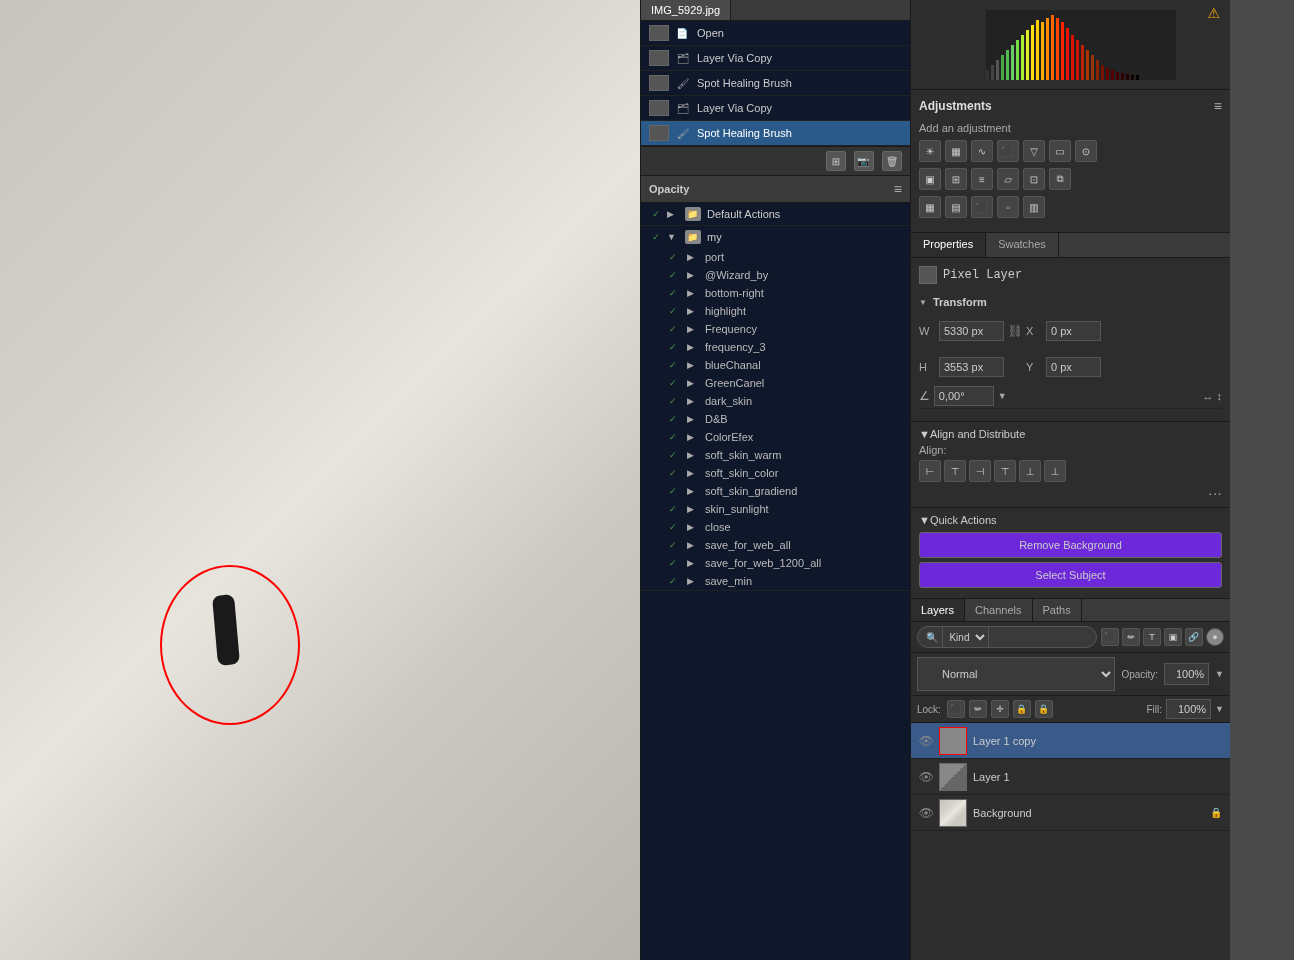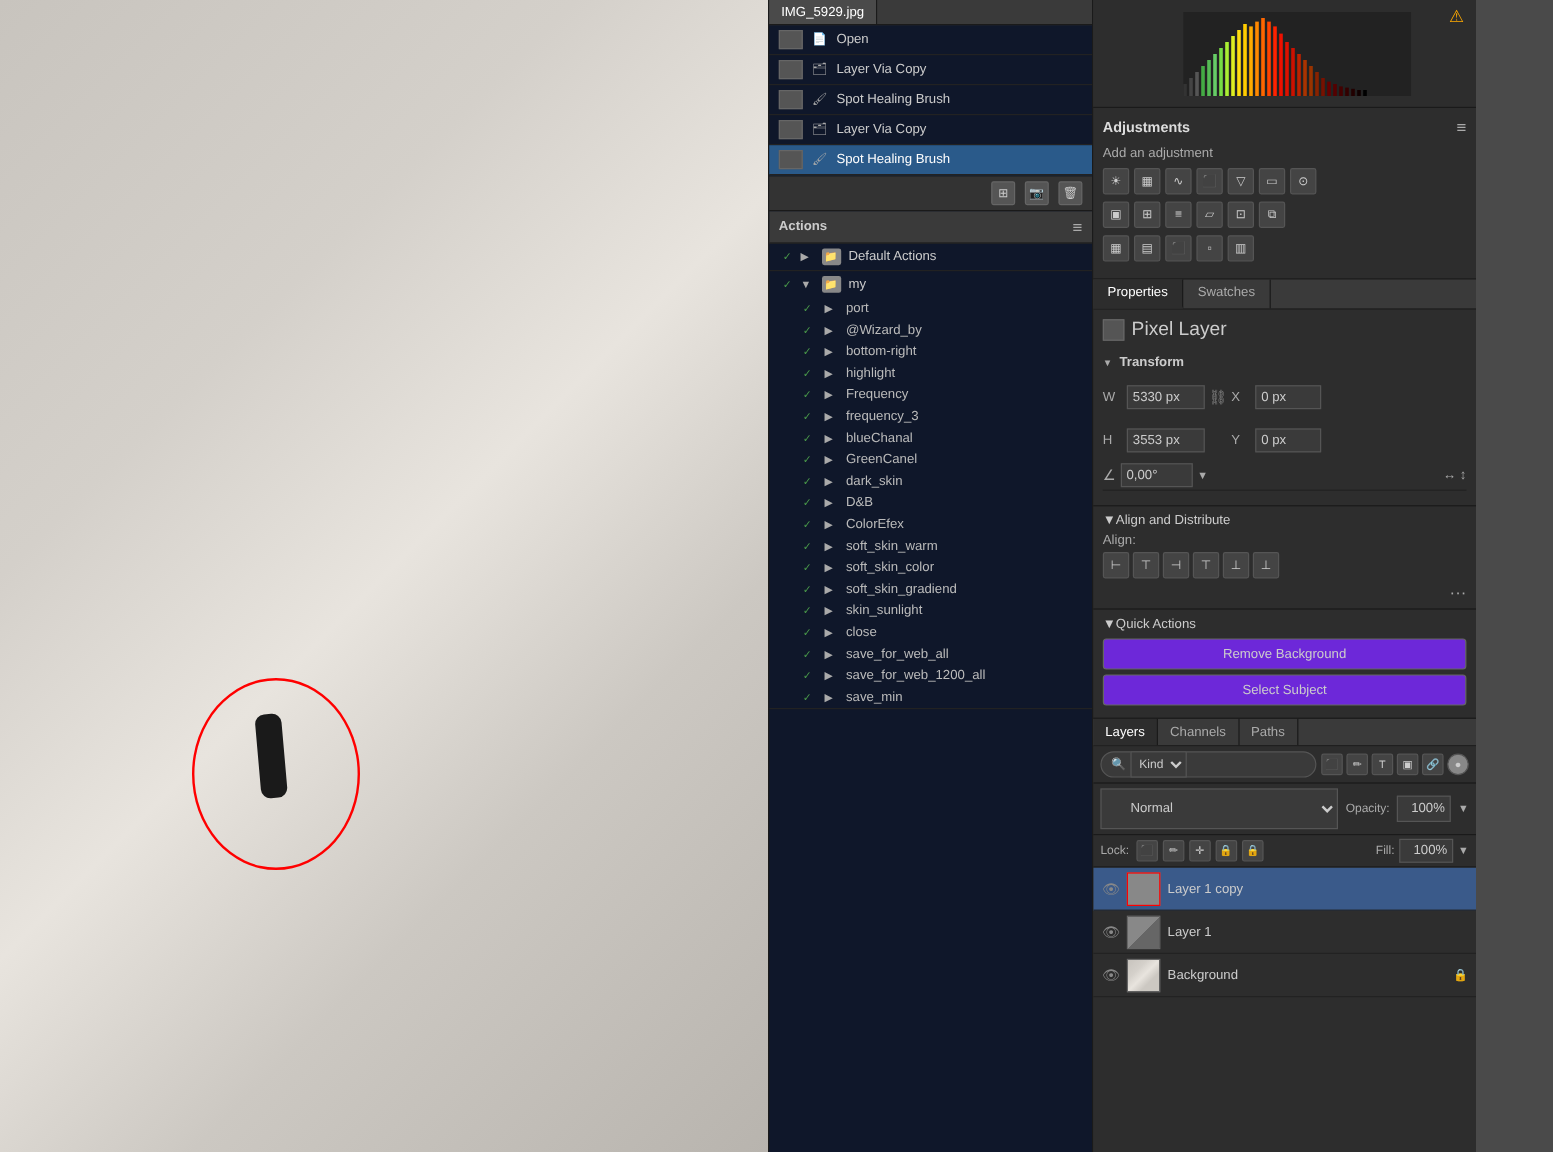--- a/index.html
+++ b/index.html
@@ -307,24 +307,25 @@
       background: #2d2d2d;
       border-bottom: 2px solid #2d2d2d;
     }
 
     .properties-body {
       padding: 8px;
       border-bottom: 1px solid #1a1a1a;
     }
     .pixel-layer-header {
       display: flex;
-      align-items: flex-start;
+      align-items: center;
       margin-bottom: 8px;
-      font-size: 16px;
-      color: #ccc;
+      font-size: 12px;
+      color: #ccc;
+      font-family: Liberation Mono, monospace;
     }
     .pixel-layer-icon {
       width: 18px;
       height: 18px;
       background: #555;
       margin-right: 6px;
       border: 1px solid #666;
     }
 
     .section-group {
@@ -732,21 +733,21 @@
   </div>
 
   <div class="panel-toolbar">
     <div class="panel-toolbar-btn">⊞</div>
     <div class="panel-toolbar-btn">📷</div>
     <div class="panel-toolbar-btn">🗑</div>
   </div>
 
   <div class="actions-section">
     <div class="actions-header">
-      <span>Actions</span>
+      <span>Opacity</span>
       <span class="actions-menu-btn">≡</span>
     </div>
 
     <div class="action-group">
       <div class="action-group-header">
         <span class="action-check">✓</span>
         <span class="action-expand">▶</span>
         <span class="action-folder-icon">📁</span>
         <span>Default Actions</span>
       </div>

